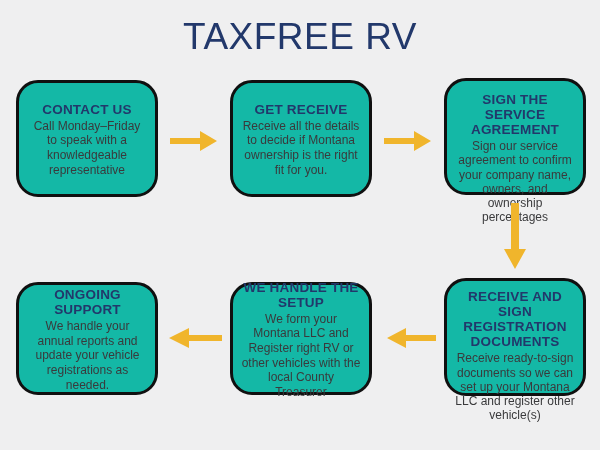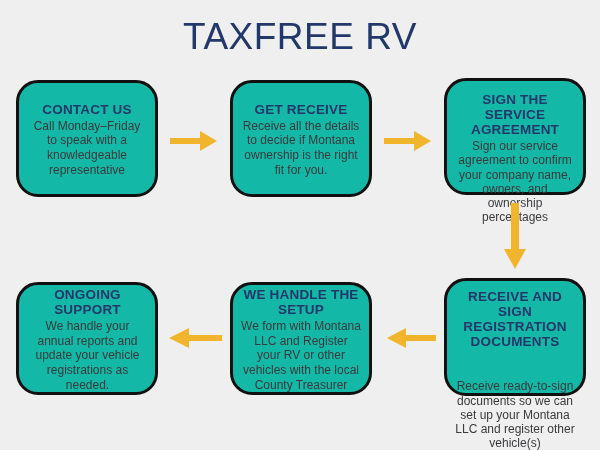--- a/index.html
+++ b/index.html
@@ -61,21 +61,21 @@
     font-size: 12px;
     line-height: 1.22;
     text-align: center;
     margin: 0;
   }
 
   
   #box-1 { left: 16px;  top: 80px;  width: 142px; height: 117px; justify-content: center; }
   #box-2 { left: 230px; top: 80px;  width: 142px; height: 117px; justify-content: center; }
   #box-3 { left: 444px; top: 78px;  width: 142px; height: 117px; justify-content: flex-start; padding-top: 11px; }
-  #box-4 { left: 444px; top: 278px; width: 142px; height: 118px; justify-content: flex-start; padding-top: 8px; gap: 28px; }
+  #box-4 { left: 444px; top: 278px; width: 142px; height: 118px; justify-content: flex-start; padding-top: 8px; }
   #box-5 { left: 230px; top: 282px; width: 142px; height: 113px; justify-content: center; }
   #box-6 { left: 16px;  top: 282px; width: 142px; height: 113px; justify-content: center; padding-left: 9px; }
 
   #box-3 .step-body, #box-4 .step-body { line-height: 1.18; }
 
   
   .arrow {
     position: absolute;
   }
   .arrow svg { display: block; }
@@ -102,21 +102,21 @@
     <div class="step-body">Sign our service agreement to confirm your company name, owners, and ownership percentages</div>
   </div>
 
   <div class="step-box" id="box-4">
     <div class="step-heading">RECEIVE AND SIGN REGISTRATION DOCUMENTS</div>
     <div class="step-body">Receive ready-to-sign documents so we can set up your Montana LLC and register other vehicle(s)</div>
   </div>
 
   <div class="step-box" id="box-5">
     <div class="step-heading">WE HANDLE THE SETUP</div>
-    <div class="step-body">We form with Montana LLC and Register your RV or other vehicles with the local County Treasurer</div>
+    <div class="step-body">We form your Montana LLC and Register right RV or other vehicles with the local County Treasurer</div>
   </div>
 
   <div class="step-box" id="box-6">
     <div class="step-heading">ONGOING SUPPORT</div>
     <div class="step-body">We handle your annual reports and update your vehicle registrations as needed.</div>
   </div>
 
   <div class="arrow" style="left:170px; top:128px;">
     <svg width="48" height="26" viewBox="0 0 48 26">
       <path d="M0 10 H30 V3 L47 13 L30 23 V16 H0 Z" fill="#f0b52c"></path>

